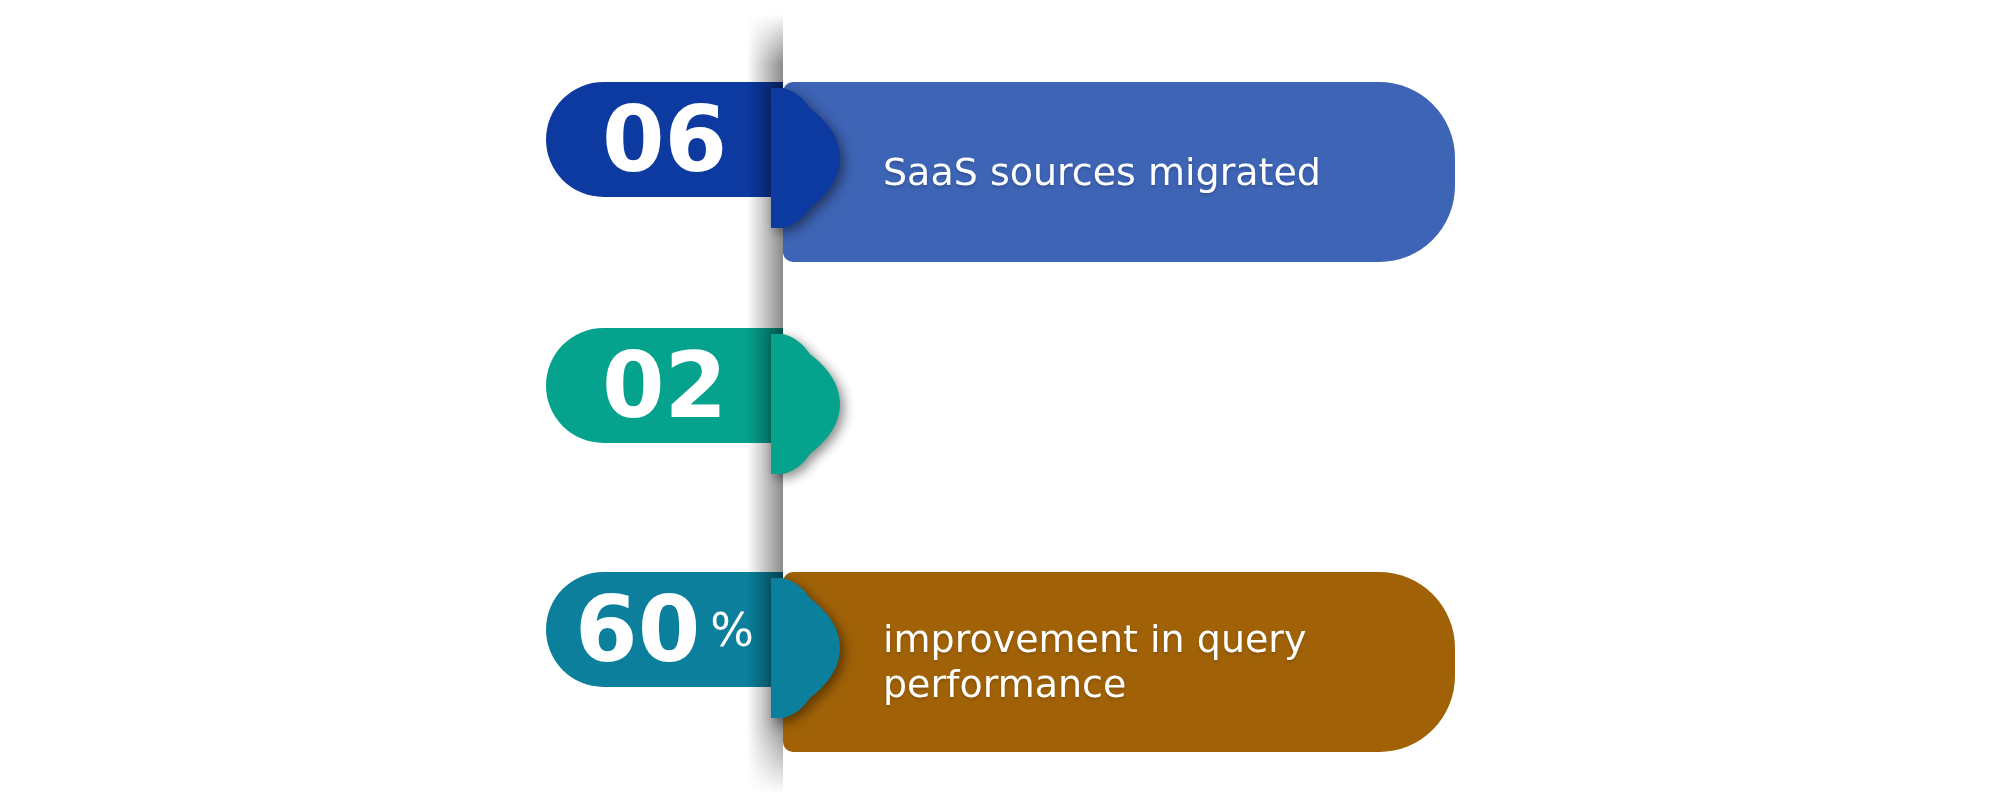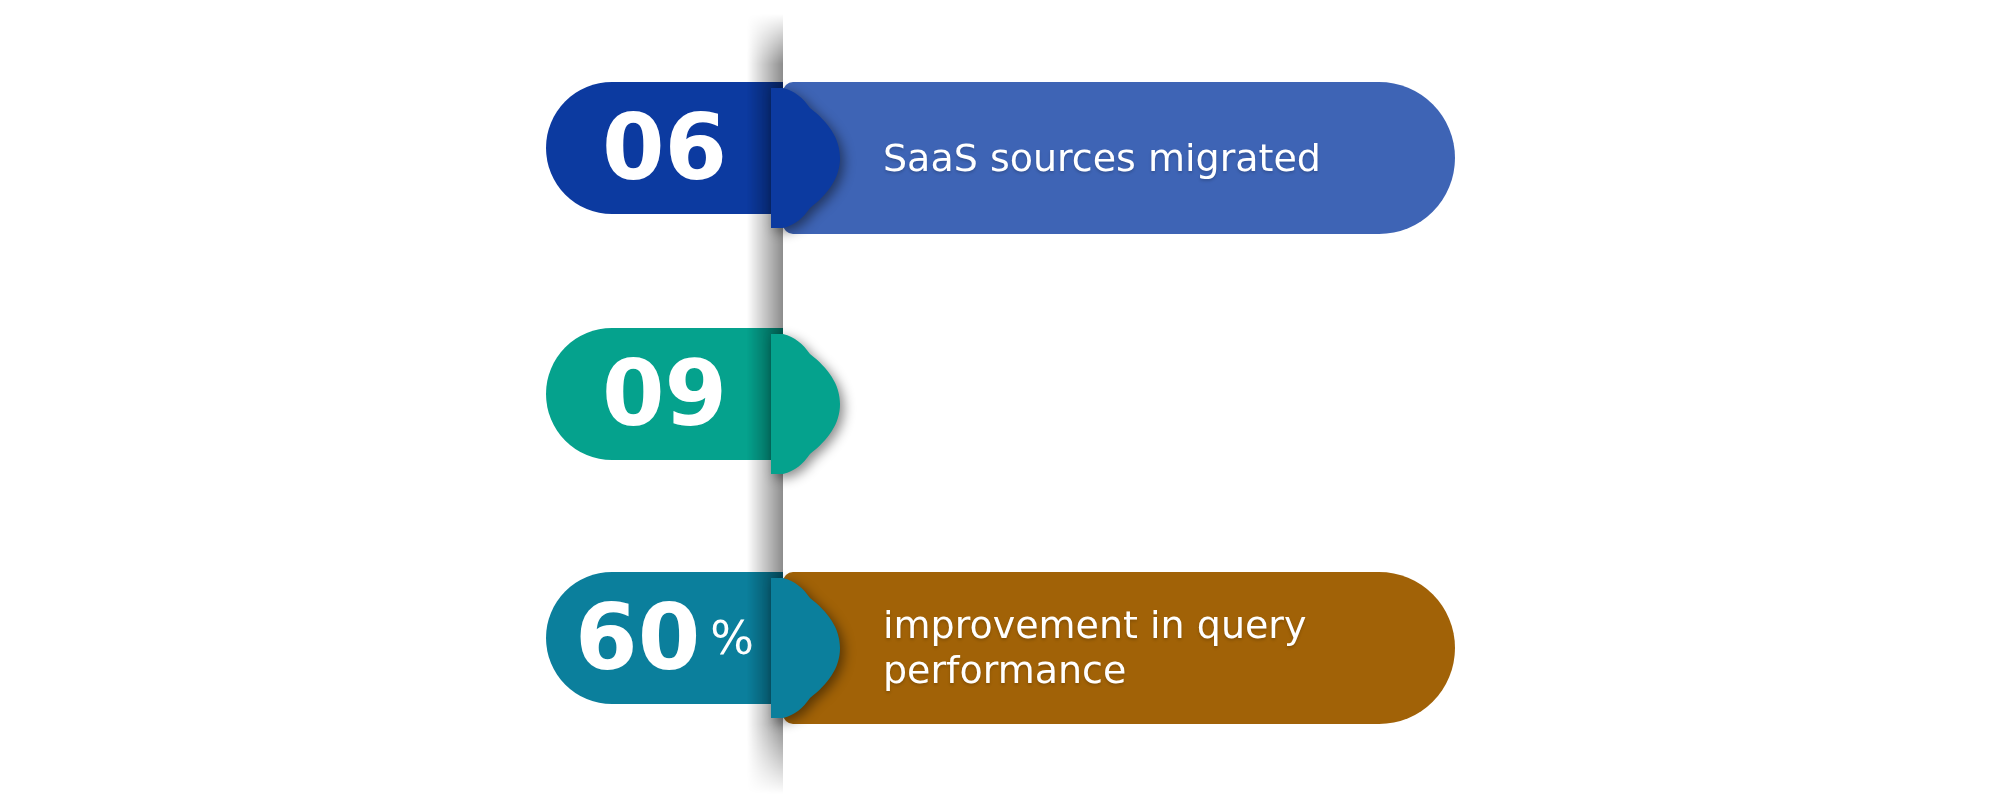--- a/index.html
+++ b/index.html
@@ -32,21 +32,21 @@
     width: 909px; height: 152px;
   }
   .stat-card.pos-0 { top: 82px; }
   .stat-card.pos-1 { top: 328px; }
   .stat-card.pos-2 { top: 572px; }
 
   
   .stat-badge {
     position: absolute;
     left: 0; top: 0;
-    width: 237px; height: 132px;
+    width: 237px; height: 115px;
     border-radius: 76px 0 0 76px;
     display: flex;
     align-items: center;
     justify-content: center;
     z-index: 1;
   }
   .stat-number {
     color: #ffffff;
     font-size: 90px;
     font-weight: 700;
@@ -59,21 +59,21 @@
     font-weight: 400;
     line-height: 1;
     margin-left: 10px;
   }
   .stat-unit:empty { display: none; }
 
   
   .stat-bar {
     position: absolute;
     left: 237px; top: 0;
-    width: 672px; height: 152px;
+    width: 672px; height: 180px;
     border-radius: 10px 76px 76px 10px;
     display: flex;
     align-items: center;
     padding-left: 100px;
     padding-right: 40px;
     box-sizing: border-box;
     z-index: 3;
   }
   .stat-label {
     color: #ffffff;
@@ -110,21 +110,21 @@
     <div class="stat-bar" style="background-color: rgb(62, 100, 181);">
       <span class="stat-label">SaaS sources migrated</span>
     </div>
     <svg class="bump" viewBox="0 0 100 152" aria-hidden="true">
       <path d="M 8,6 L 20,6 C 32,9 40,16 47,26 C 65,40 77,56 77,76 C 77,96 65,112 47,126 C 40,136 32,143 20,146 L 8,146 Z" fill="#0C3AA0"></path>
     </svg>
   </div>
 
   <div class="stat-card pos-1">
     <div class="stat-badge" style="background-color: rgb(5, 162, 141);">
-      <span class="stat-number">09</span>
+      <span class="stat-number">02</span>
 
     </div>
     <svg class="bump" viewBox="0 0 100 152" aria-hidden="true">
       <path d="M 8,6 L 20,6 C 32,9 40,16 47,26 C 65,40 77,56 77,76 C 77,96 65,112 47,126 C 40,136 32,143 20,146 L 8,146 Z" fill="#05A28D"></path>
     </svg>
   </div>
 
   <div class="stat-card pos-2">
     <div class="stat-badge" style="background-color: rgb(11, 127, 156); text-align: right;">
       <span class="stat-number">60</span>

